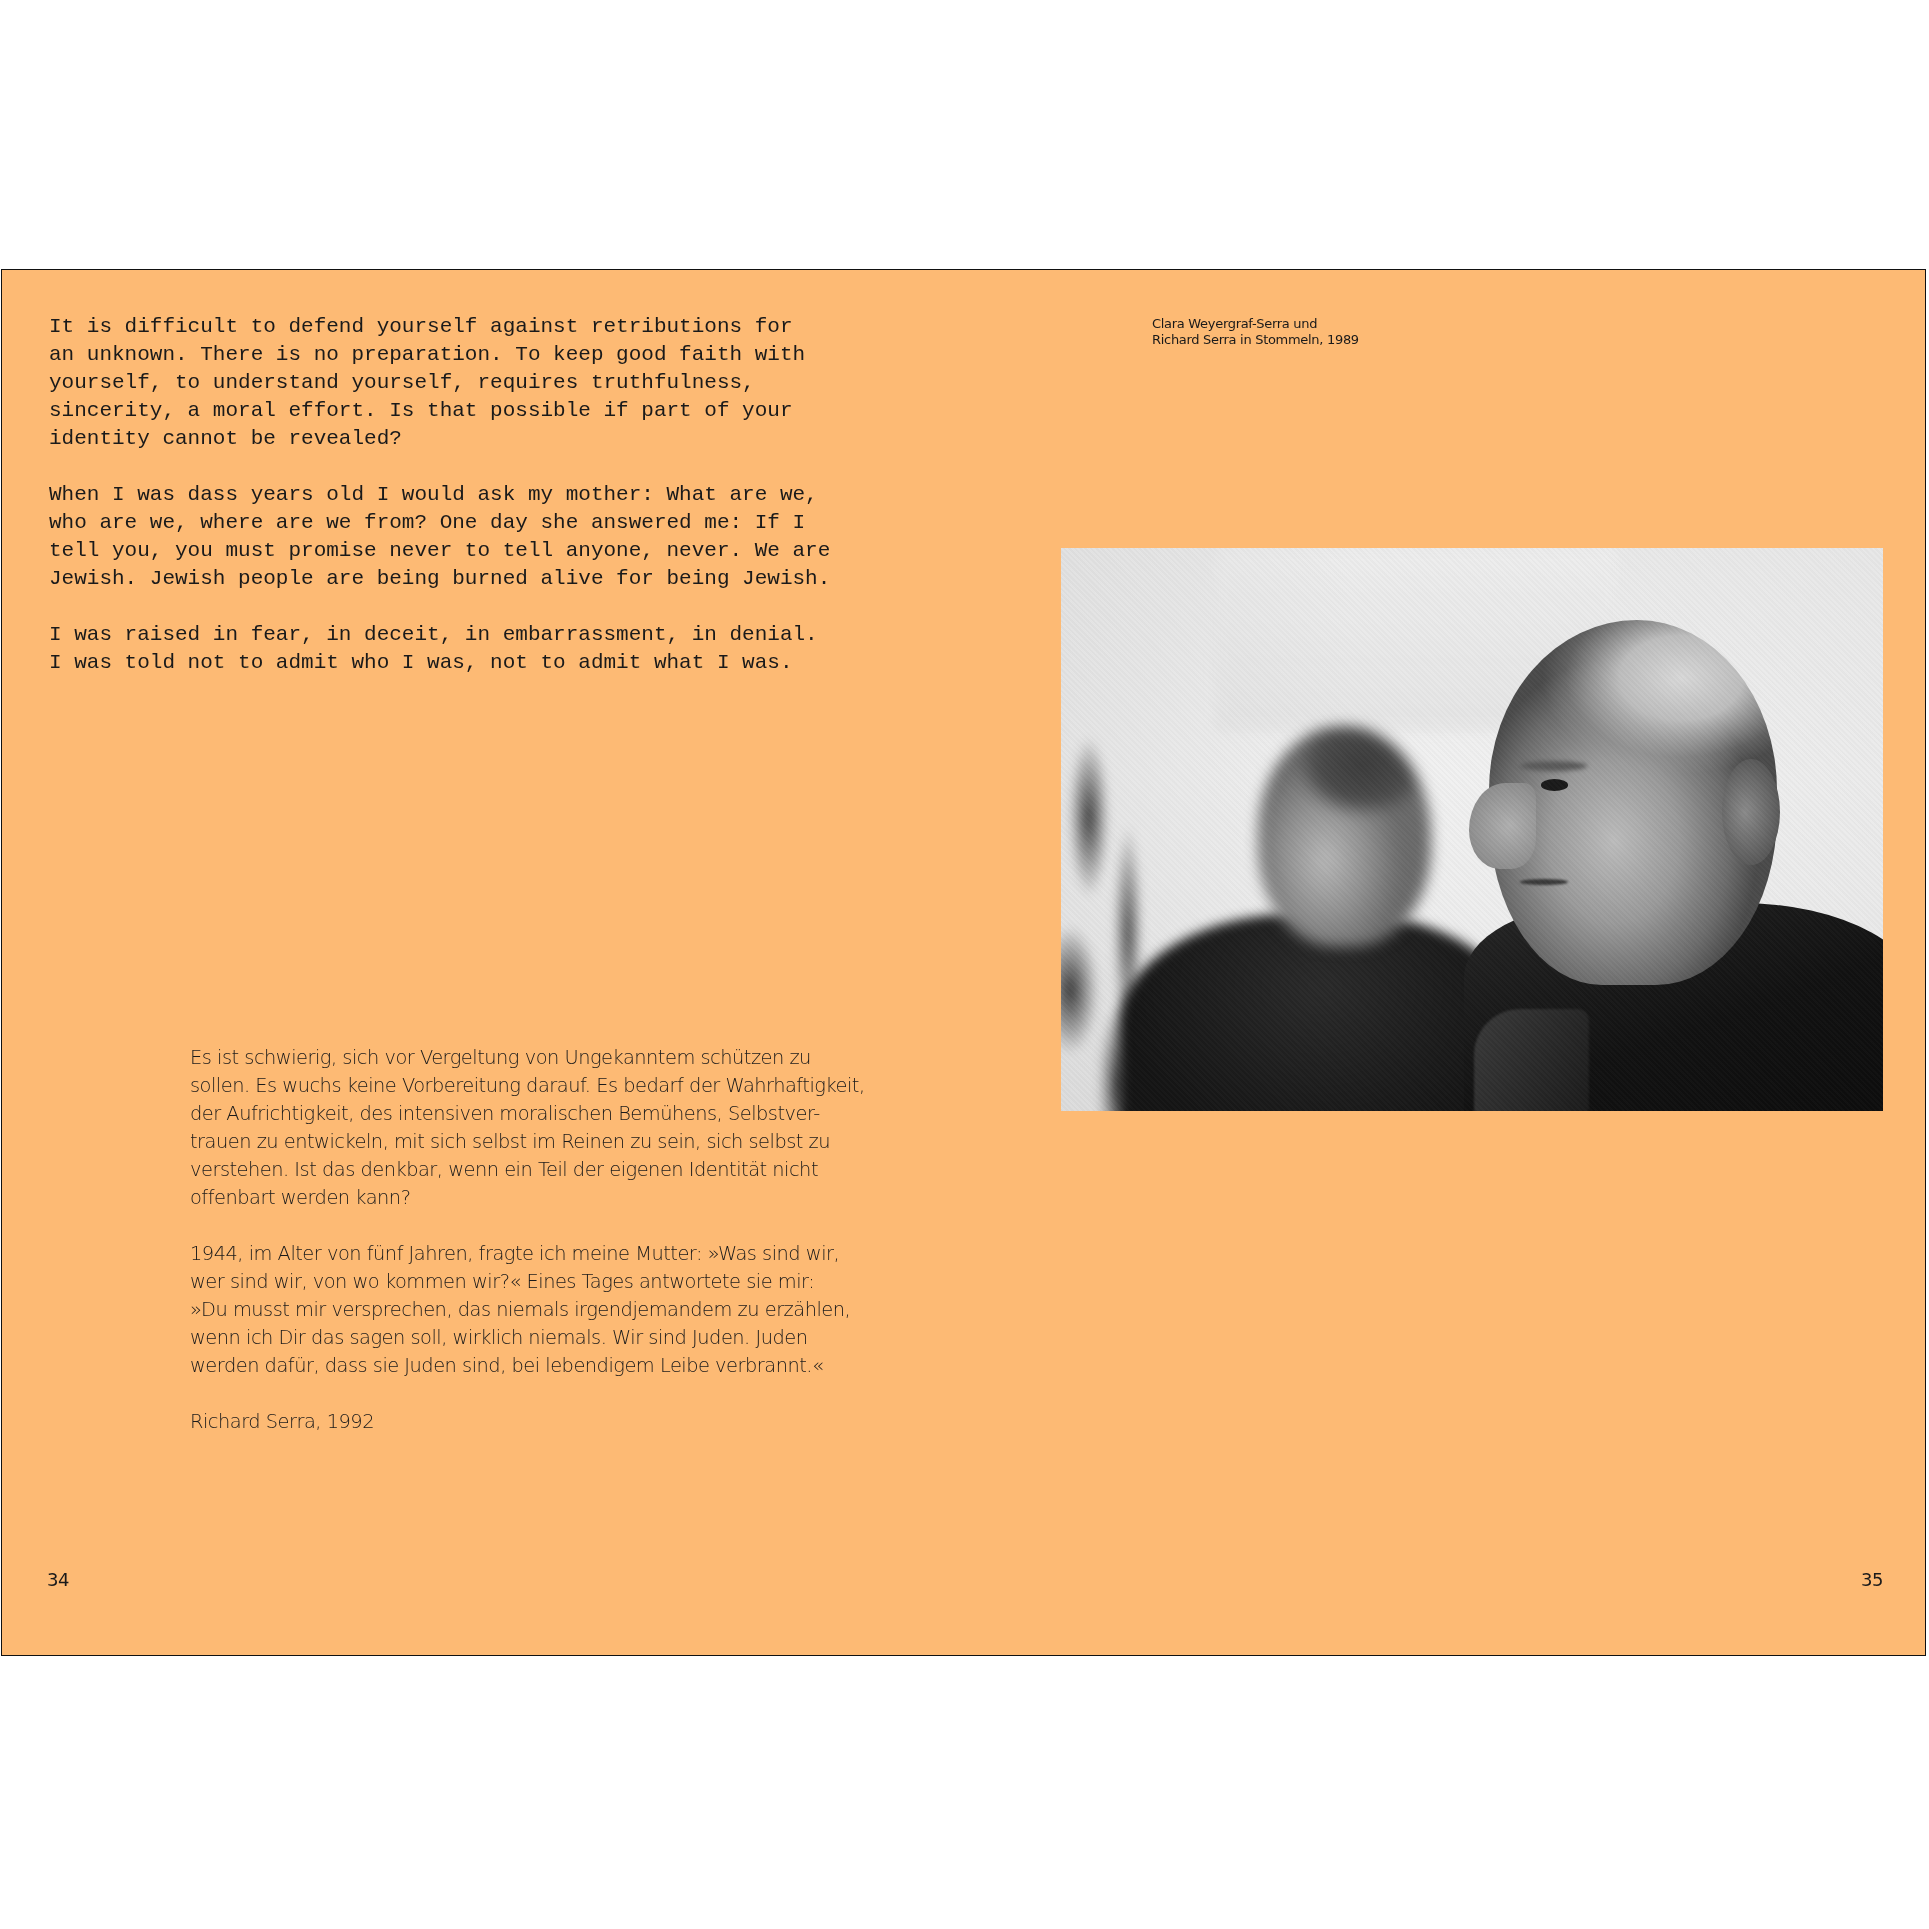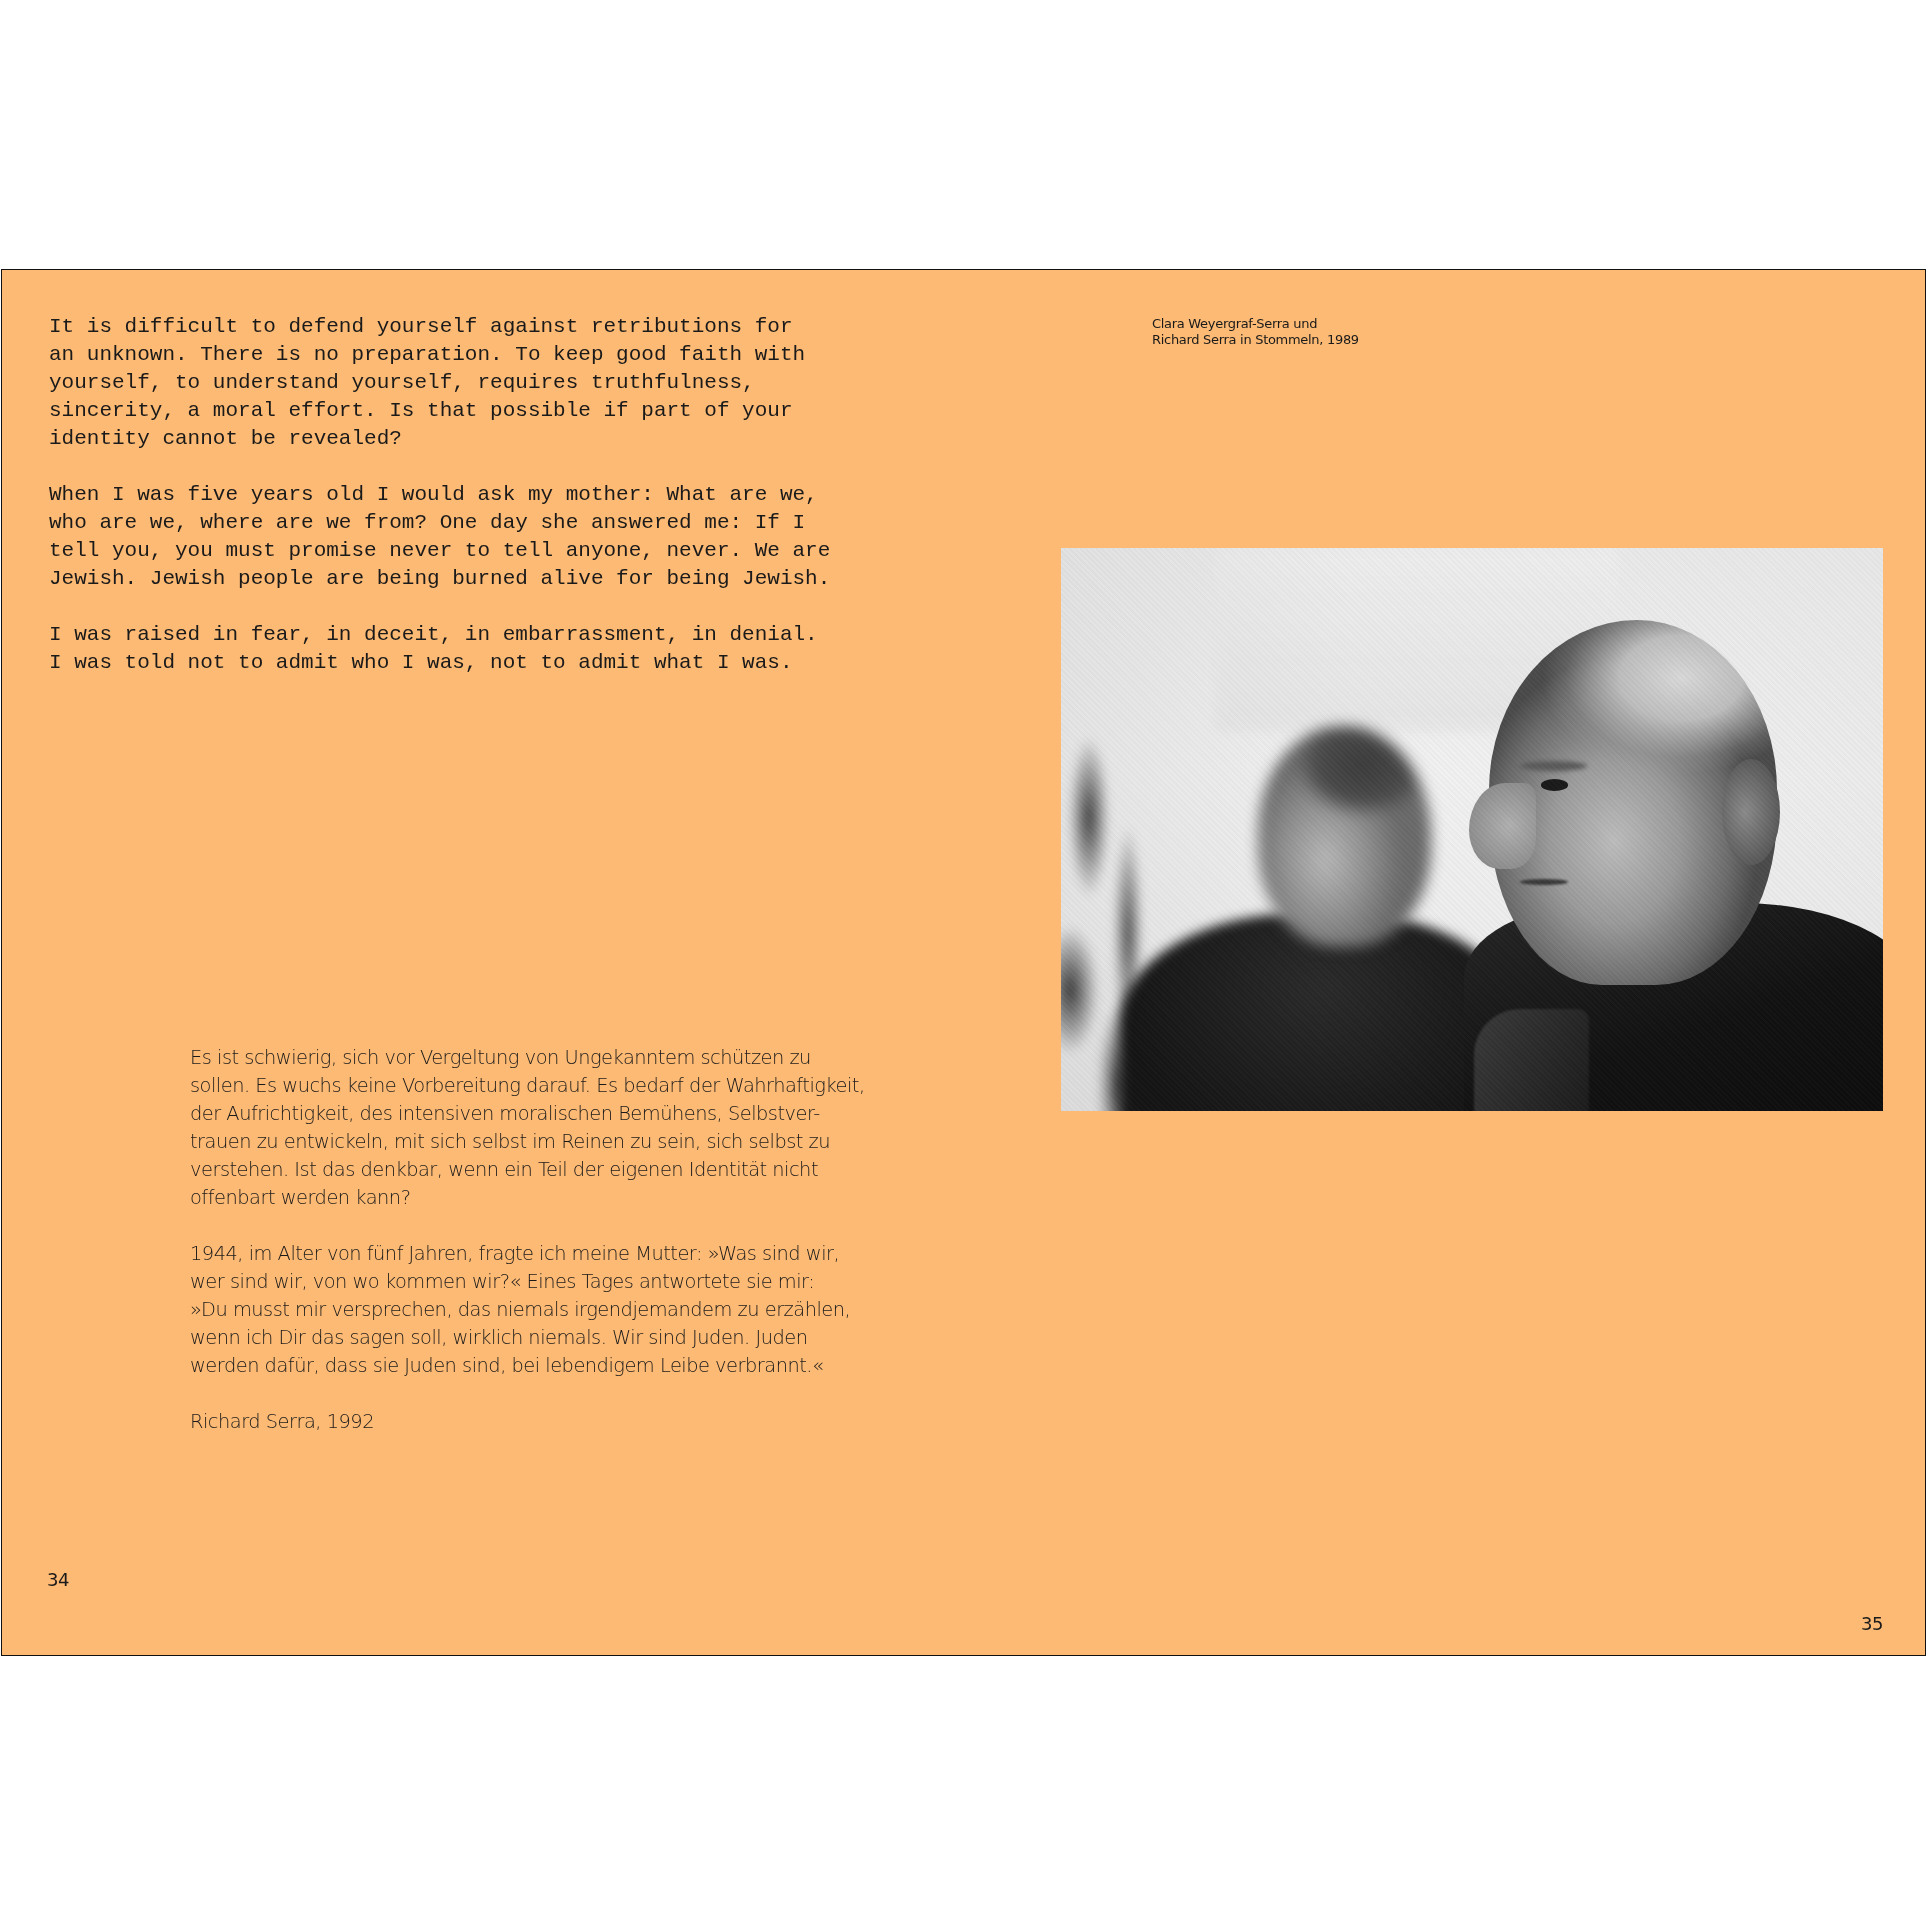--- a/index.html
+++ b/index.html
@@ -70,21 +70,21 @@
     .caption span { display: block; white-space: pre; margin-left: 20px; }
     .page-number {
       position: absolute;
       font-family: "DejaVu Sans", "Liberation Sans", sans-serif;
       font-size: 18px;
       color: #1a1a1a;
       top: 1299px;
       letter-spacing: -0.5px;
     }
     .page-number.left { left: 45px; }
-    .page-number.right { left: 1859px; margin-top: 44px; }
+    .page-number.right { left: 1859px; }
 
     
     .photo {
       position: absolute;
       left: 1059px;
       top: 278px;
       width: 822px;
       height: 563px;
       overflow: hidden;
       background:
@@ -206,21 +206,21 @@
 <body>
 
 <div class="spread">
 
   <div class="en-text">
     <p><span>It is difficult to defend yourself against retributions for</span>
 <span>an unknown. There is no preparation. To keep good faith with</span>
 <span>yourself, to understand yourself, requires truthfulness,</span>
 <span>sincerity, a moral effort. Is that possible if part of your</span>
 <span>identity cannot be revealed?</span></p>
-    <p><span>When I was five years old I would ask my mother: What are we,</span>
+    <p><span>When I was dass years old I would ask my mother: What are we,</span>
 <span>who are we, where are we from? One day she answered me: If I</span>
 <span>tell you, you must promise never to tell anyone, never. We are</span>
 <span>Jewish. Jewish people are being burned alive for being Jewish.</span></p>
     <p><span>I was raised in fear, in deceit, in embarrassment, in denial.</span>
 <span>I was told not to admit who I was, not to admit what I was.</span></p>
   </div>
 
   <div class="de-text">
     <p><span>Es ist schwierig, sich vor Vergeltung von Ungekanntem schützen zu</span>
 <span>sollen. Es wuchs keine Vorbereitung darauf. Es bedarf der Wahrhaftigkeit,</span>

